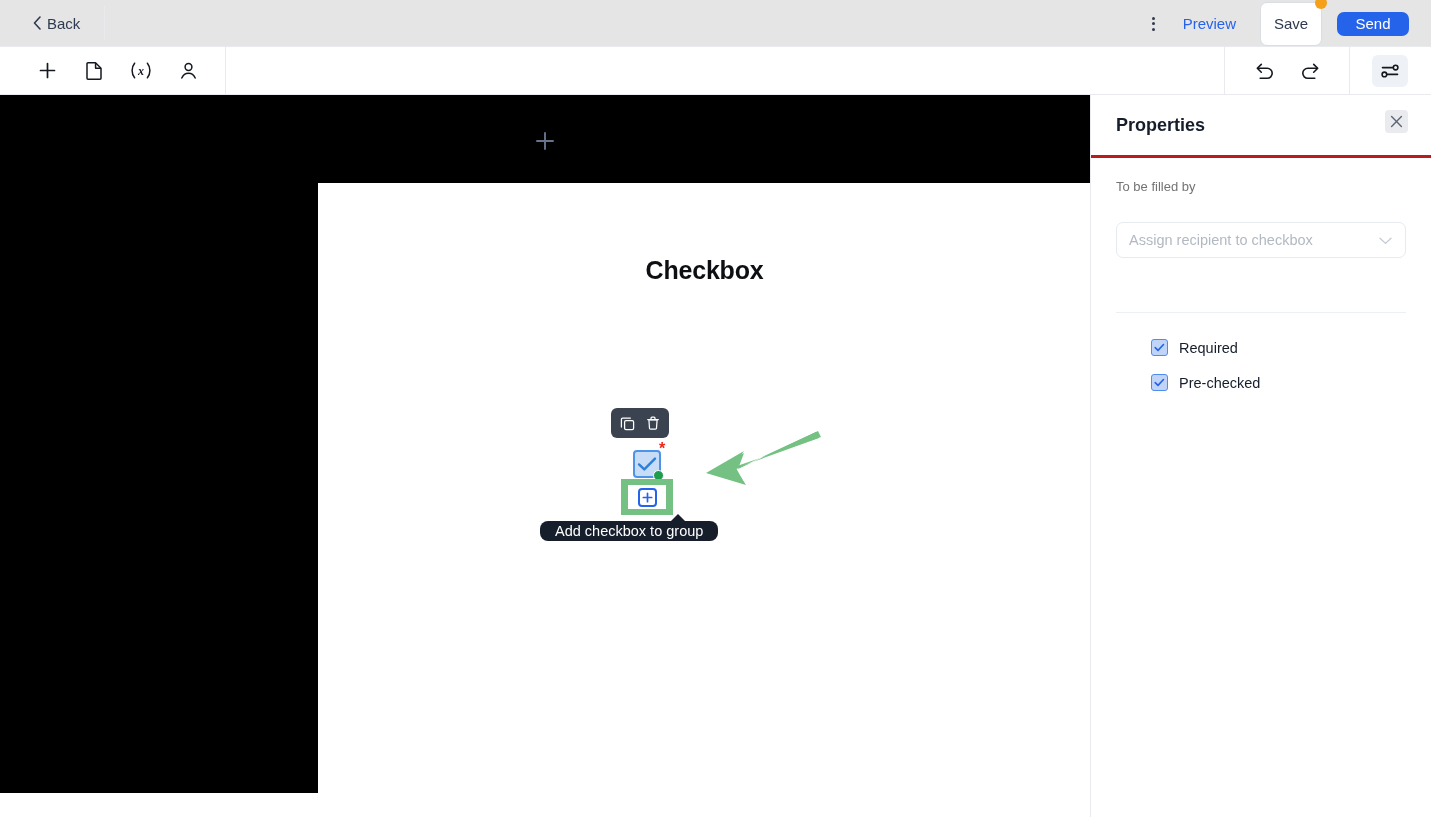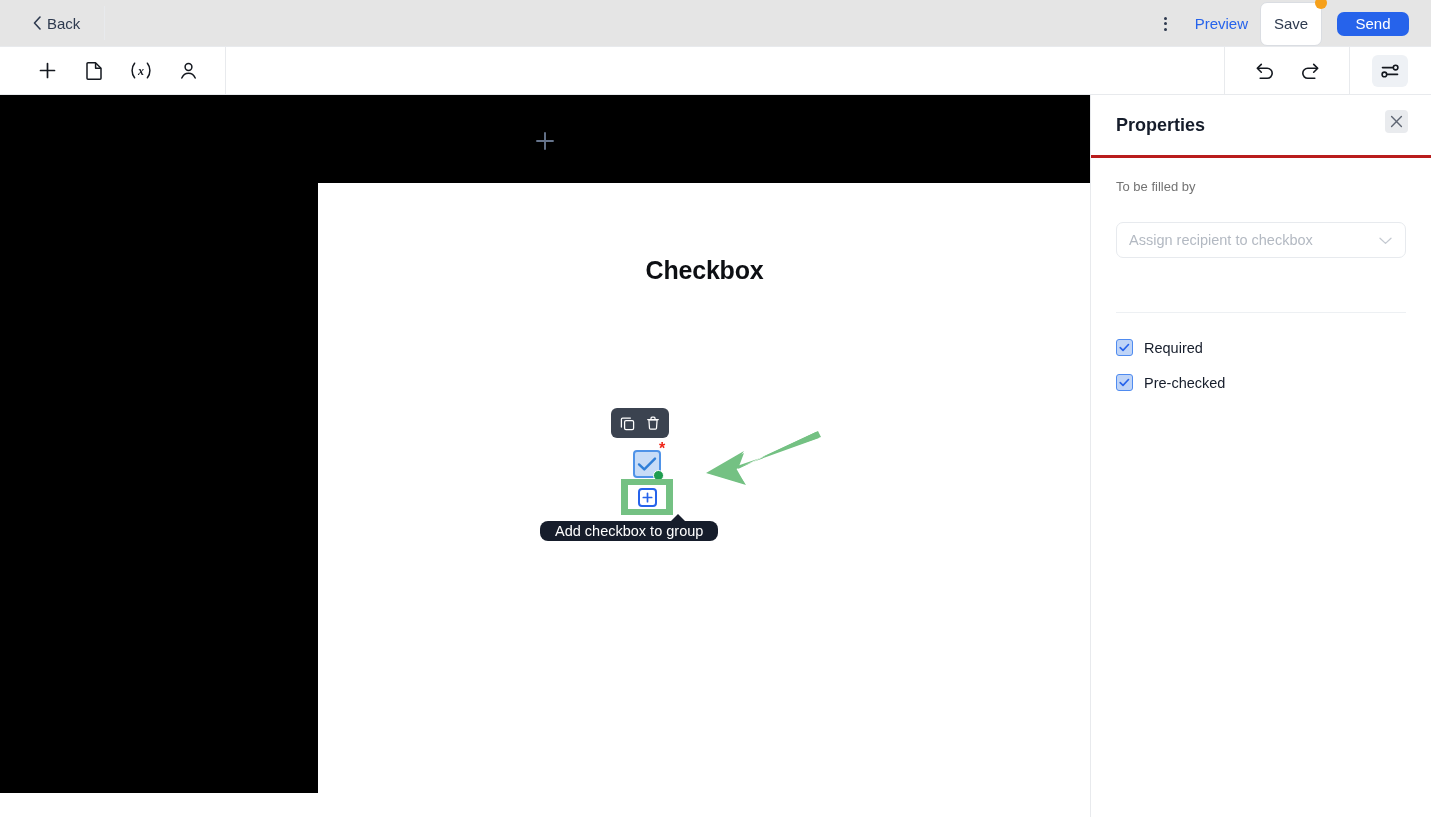--- a/index.html
+++ b/index.html
@@ -41,21 +41,21 @@
     position: absolute; right: 22px; top: 0; height: 47px;
     display: flex; align-items: center; gap: 0;
   }
   .kebab {
     width: 30px; height: 30px; display: flex; flex-direction: column;
     align-items: center; justify-content: center; gap: 2.5px; cursor: pointer;
     margin-right: 14px;
   }
   .kebab i { display: block; width: 3px; height: 3px; border-radius: 50%; background: #2e3a4f; }
   .preview-btn {
-    color: #2663eb; font-size: 15px; cursor: pointer; margin-right: 12px;
+    color: #2663eb; font-size: 15px; cursor: pointer; margin-right: 24px;
   }
   .save-btn {
     position: relative;
     width: 62px; height: 44px; border: 1px solid #dadde2; border-radius: 7px;
     background: #fff; color: #2e3a4f; font-size: 15px;
     display: flex; align-items: center; justify-content: center; cursor: pointer;
     margin-right: 15px;
   }
   .save-dot {
     position: absolute; right: -6px; top: -6px;
@@ -201,21 +201,21 @@
     background: #fff; display: flex; align-items: center; padding: 0 12px;
     cursor: pointer; position: relative;
   }
   .select-placeholder { font-size: 14.5px; color: #b3b9c2; }
   .select-chevron { position: absolute; right: 13px; top: 14px; }
   .panel-divider {
     height: 1px; background: #edf0f3; margin: 54px 0 0 0;
   }
   .checks { padding-top: 26px; }
   .check-row {
-    display: flex; align-items: center; gap: 11px; margin-bottom: 18px; cursor: pointer;
+    display: flex; align-items: center; gap: 11px; margin-bottom: 18px; cursor: pointer; margin-left: 35px;
   }
   .check-box {
     width: 17px; height: 17px; border-radius: 3px;
     background: #bfd4f7; border: 1.5px solid #4f8bf0;
     display: flex; align-items: center; justify-content: center;
   }
   .check-label { font-size: 14.5px; color: #161d2b; }
 </style>
 </head>
 <body>

